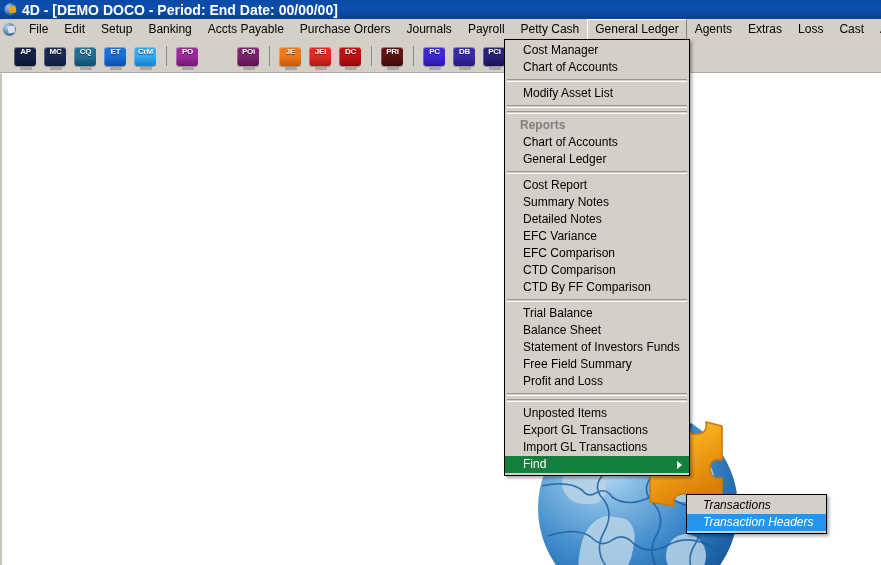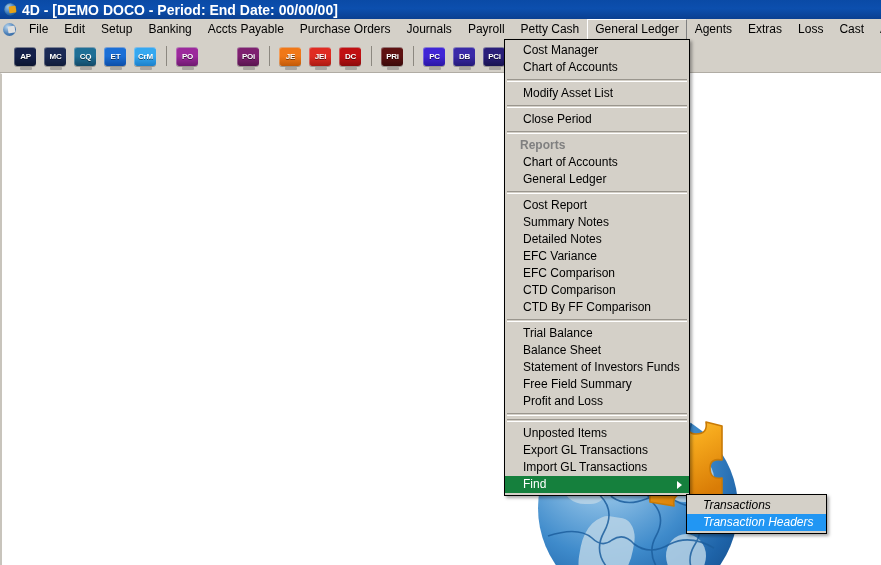--- a/index.html
+++ b/index.html
@@ -133,21 +133,20 @@
     overflow: hidden;
   }
   .tb-btn {
     width: 22px;
     height: 19px;
     border-radius: 3px;
     margin-right: 8px;
     position: relative;
     flex: 0 0 auto;
     display: flex;
-    align-items: center;
     justify-content: center;
     box-sizing: border-box;
     border-top: 1px solid rgba(255,255,255,0.45);
     border-left: 1px solid rgba(255,255,255,0.28);
     box-shadow: 0 1px 0 rgba(0,0,0,0.28);
   }
   .tb-btn span {
     color: #ffffff;
     font-size: 8px;
     font-weight: bold;
@@ -438,21 +437,20 @@
     </svg>
     <div class="piece-label">mydata</div>
   </div>
 
   <div class="dropdown" id="dropdown">
       <div class="dd-item"><span>Cost Manager</span></div>
       <div class="dd-item"><span>Chart of Accounts</span></div>
       <div class="dd-sep"></div>
       <div class="dd-item"><span>Modify Asset List</span></div>
       <div class="dd-sep"></div>
-      <div class="dd-item"><span>Close Period</span></div>
       <div class="dd-sep"></div>
       <div class="dd-item section"><span>Reports</span></div>
       <div class="dd-item"><span>Chart of Accounts</span></div>
       <div class="dd-item"><span>General Ledger</span></div>
       <div class="dd-sep"></div>
       <div class="dd-item"><span>Cost Report</span></div>
       <div class="dd-item"><span>Summary Notes</span></div>
       <div class="dd-item"><span>Detailed Notes</span></div>
       <div class="dd-item"><span>EFC Variance</span></div>
       <div class="dd-item"><span>EFC Comparison</span></div>

